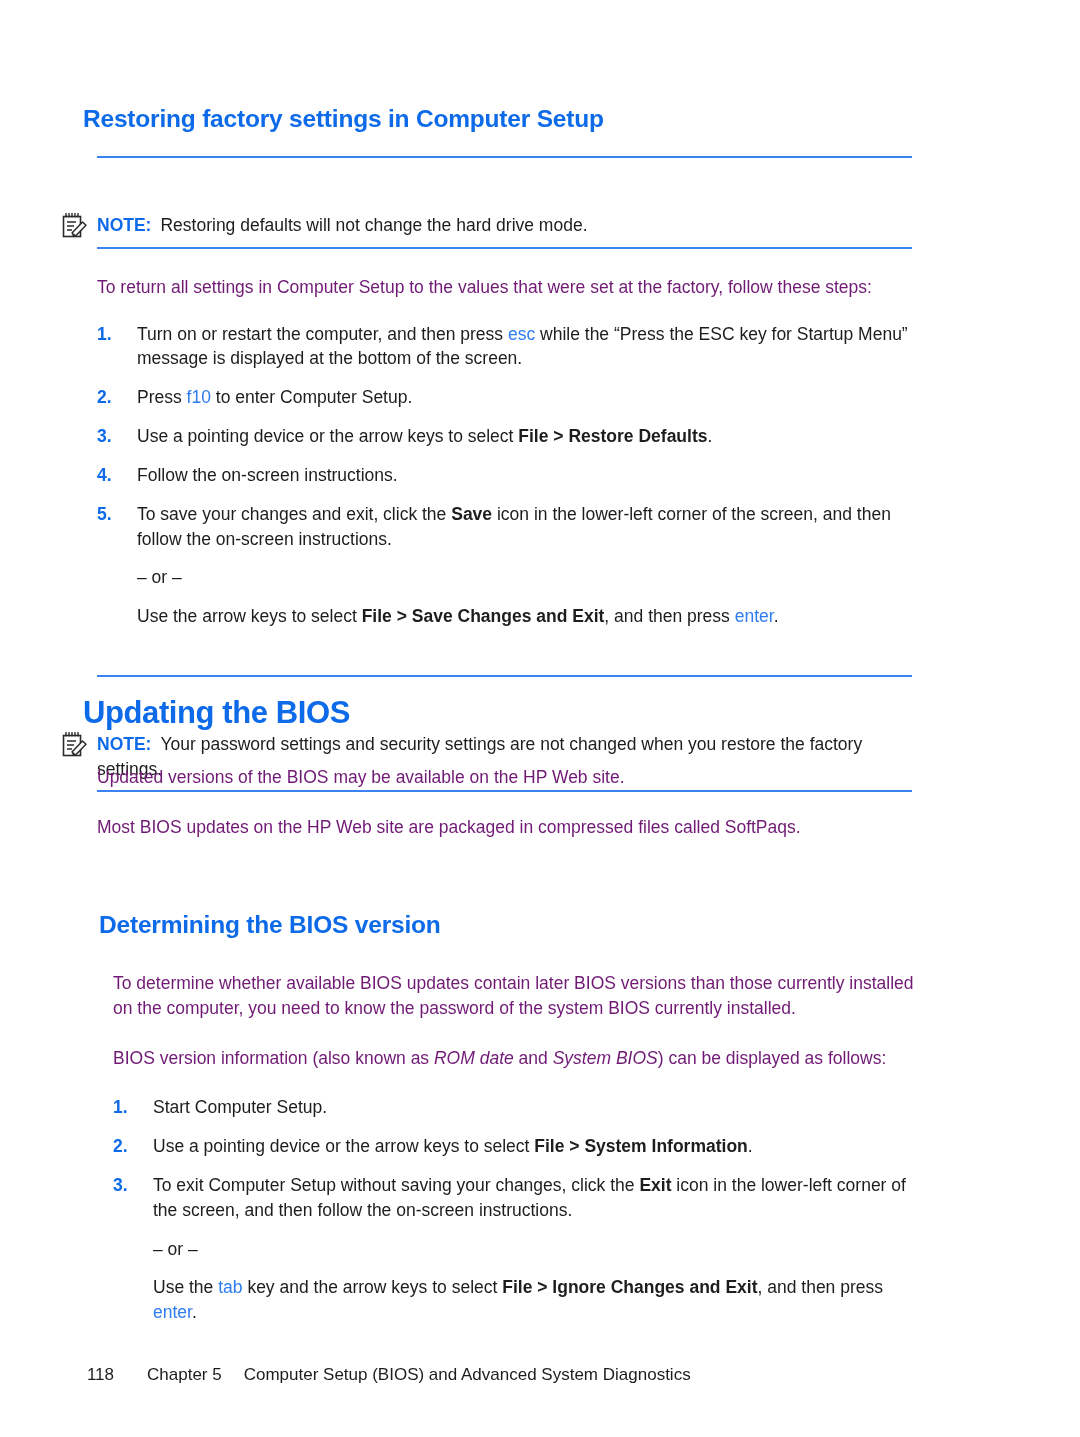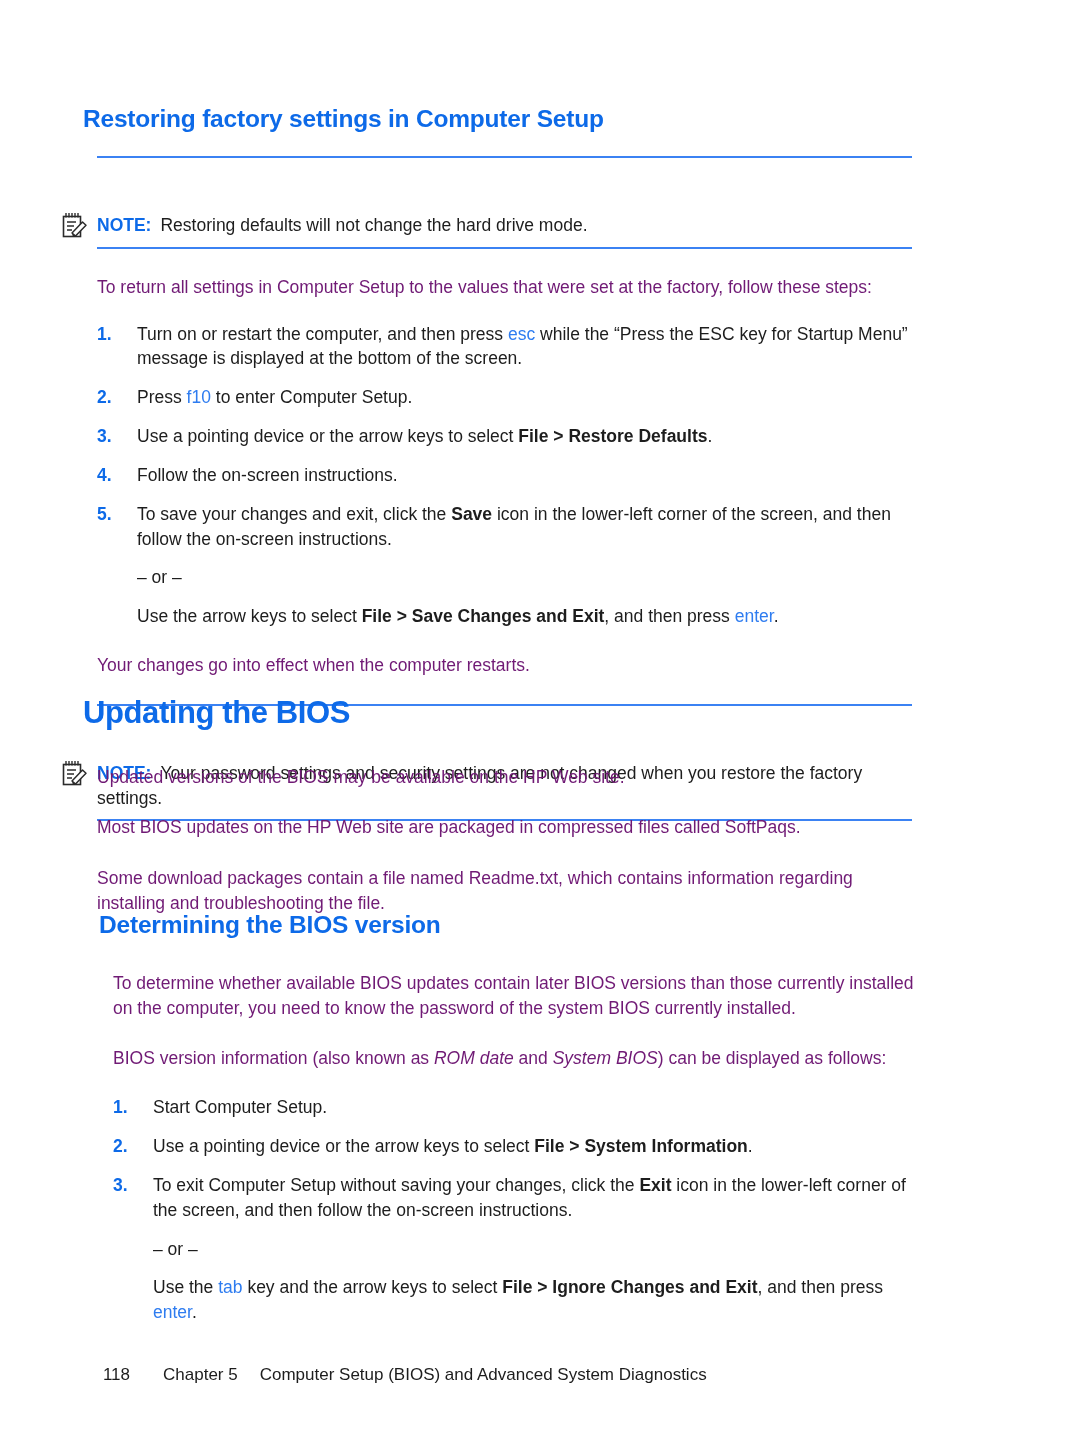--- a/index.html
+++ b/index.html
@@ -135,21 +135,21 @@
 
   
   .footer {
     position: absolute;
     left: 68px;
     top: 1345px;
     font-size: 17px;
     color: #1d1d1d;
     white-space: pre;
   }
-  .footer .pageno { margin-right: 33px; margin-left: 16px; }
+  .footer .pageno { margin-right: 33px; }
   .footer .chap { margin-right: 22px; }
 </style>
 </head>
 <body>
 
 <div class="page">
 
   <div style="position:absolute; left:0; top:106px; width:1080px;">
 
     <div style="margin-left:83px;" class="h2">Restoring factory settings in Computer Setup</div>
@@ -214,21 +214,20 @@
         <span>To save your changes and exit, click the </span><b>Save</b><span> icon in the lower-left corner of the screen, and then follow the on-screen instructions.</span>
         <div class="sub">– or –</div>
         <div class="sub">
           <span>Use the arrow keys to select </span><b>File &gt; Save Changes and Exit</b><span>, and then press </span><span class="key">enter</span><span>.</span>
         </div>
       </li>
     </ol>
 
     <div style="height:8px;"></div>
 
-    <p class="body-text indent">Your changes go into effect when the computer restarts.</p>
 
     <div style="height:24px;"></div>
 
     <div class="note">
       <div class="rule"></div>
       <div class="note-body">
         <span class="note-icon">
           <svg width="28" height="30" viewBox="0 0 28 30">
             <rect x="2.5" y="5.5" width="17" height="20" fill="#ffffff" stroke="#2b2b2b" stroke-width="1.6"></rect>
             <line x1="5" y1="2" x2="5" y2="6.5" stroke="#2b2b2b" stroke-width="1.4"></line>
@@ -254,21 +253,20 @@
   <div style="position:absolute; left:0; top:697px; width:1080px;">
 
     <div style="margin-left:83px;" class="h1">Updating the BIOS</div>
 
     <div style="height:33px;"></div>
 
     <p class="body-text indent">Updated versions of the BIOS may be available on the HP Web site.</p>
     <div class="gap-md"></div>
     <p class="body-text indent">Most BIOS updates on the HP Web site are packaged in compressed files called SoftPaqs.</p>
     <div class="gap-md"></div>
-    <p class="body-text indent">Some download packages contain a file named Readme.txt, which contains information regarding installing and troubleshooting the file.</p>
   </div>
 
   <div style="position:absolute; left:16px; top:912px; width:1080px;">
 
     <div style="margin-left:83px;" class="h2">Determining the BIOS version</div>
 
     <div style="height:31px;"></div>
 
     <p class="body-text indent">To determine whether available BIOS updates contain later BIOS versions than those currently installed on the computer, you need to know the password of the system BIOS currently installed.</p>
 

